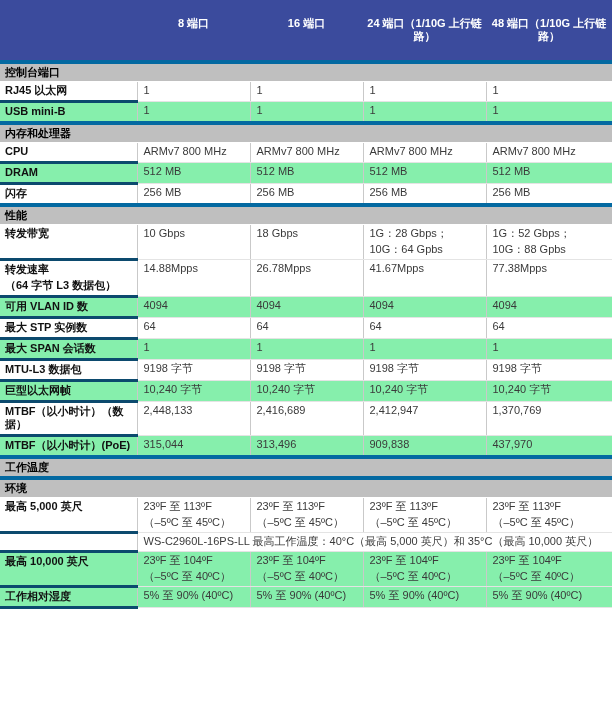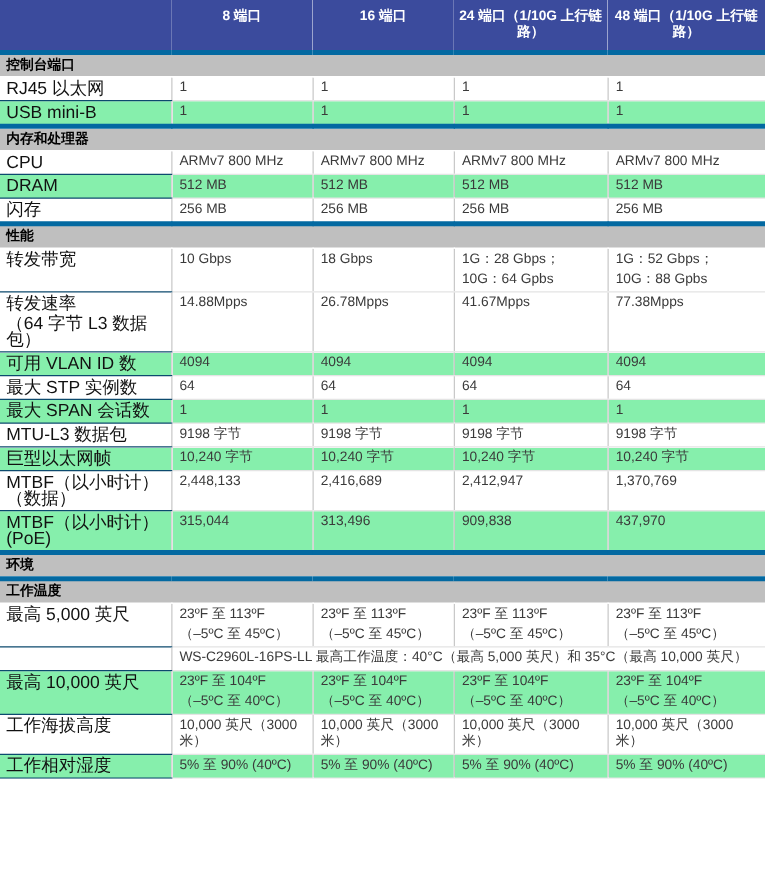--- a/index.html
+++ b/index.html
@@ -1,29 +1,29 @@
 <!DOCTYPE html>
 <html><head>
 <meta charset="utf-8">
 <style>
   html,body{margin:0;padding:0;background:#ffffff;}
   body{width:612px;font-family:"Liberation Sans","DejaVu Sans",sans-serif;}
   table{width:612px;border-collapse:collapse;table-layout:fixed;border-bottom:1px solid #9b9b9b;}
   th,td{vertical-align:top;overflow:hidden;}
   thead th{
     background:#3b4b9d;color:#ffffff;font-size:11px;font-weight:bold;
-    text-align:center;padding:7px 3px;line-height:13px;border-bottom:2px solid #ffffff;
+    text-align:center;padding:17px 3px;line-height:13px;border-bottom:2px solid #ffffff;
   }
   tr.section-row td{
     background:#bfbfbf;color:#000000;font-weight:bold;font-size:11px;
     padding:2px 5px;line-height:13px;border-top:4px solid #0369a1;border-bottom:1px solid #ffffff;
   }
   td.label-cell{
-    font-size:14px;font-weight:normal;color:#111111;
-    padding:2px 4px 3px 5px;line-height:13px;border-bottom:1px solid #0c4a6e;
+    font-size:11px;font-weight:bold;color:#111111;
+    padding:2px 4px 3px 5px;line-height:13px;border-bottom:3px solid #0c4a6e;
   }
   td.data-cell{
     font-size:11px;color:#3a3a3a;
     padding:2px 4px 3px 6px;line-height:13px;
     border-left:1px solid #c9c9c9;border-bottom:1px solid #e4e4e4;
   }
   tr.row-w td{background:#ffffff;}
   tr.row-g td{background:#86efac;}
   td .ln{display:block;}
   td .ln + .ln{margin-top:3px;}
@@ -293,24 +293,24 @@
           <span class="ln">313,496</span>
         </td>
         <td class="data-cell">
           <span class="ln">909,838</span>
         </td>
         <td class="data-cell">
           <span class="ln">437,970</span>
         </td>
       </tr>
       <tr class="section-row">
+        <td colspan="5">工作温度</td>
+      </tr>
+      <tr class="section-row">
         <td colspan="5">环境</td>
-      </tr>
-      <tr class="section-row">
-        <td colspan="5">工作温度</td>
       </tr>
       <tr class="row-w">
         <td class="label-cell">
           <span class="ln">最高 5,000 英尺</span>
         </td>
         <td class="data-cell">
           <span class="ln">23ºF 至 113ºF</span>
           <span class="ln">（–5ºC 至 45ºC）</span>
         </td>
         <td class="data-cell">
@@ -344,37 +344,20 @@
           <span class="ln">23ºF 至 104ºF</span>
           <span class="ln">（–5ºC 至 40ºC）</span>
         </td>
         <td class="data-cell">
           <span class="ln">23ºF 至 104ºF</span>
           <span class="ln">（–5ºC 至 40ºC）</span>
         </td>
         <td class="data-cell">
           <span class="ln">23ºF 至 104ºF</span>
           <span class="ln">（–5ºC 至 40ºC）</span>
-        </td>
-      </tr>
-      <tr class="row-w">
-        <td class="label-cell">
-          <span class="ln">工作海拔高度</span>
-        </td>
-        <td class="data-cell">
-          <span class="ln">10,000 英尺（3000 米）</span>
-        </td>
-        <td class="data-cell">
-          <span class="ln">10,000 英尺（3000 米）</span>
-        </td>
-        <td class="data-cell">
-          <span class="ln">10,000 英尺（3000 米）</span>
-        </td>
-        <td class="data-cell">
-          <span class="ln">10,000 英尺（3000 米）</span>
         </td>
       </tr>
       <tr class="row-g">
         <td class="label-cell">
           <span class="ln">工作相对湿度</span>
         </td>
         <td class="data-cell">
           <span class="ln">5% 至 90% (40ºC)</span>
         </td>
         <td class="data-cell">

